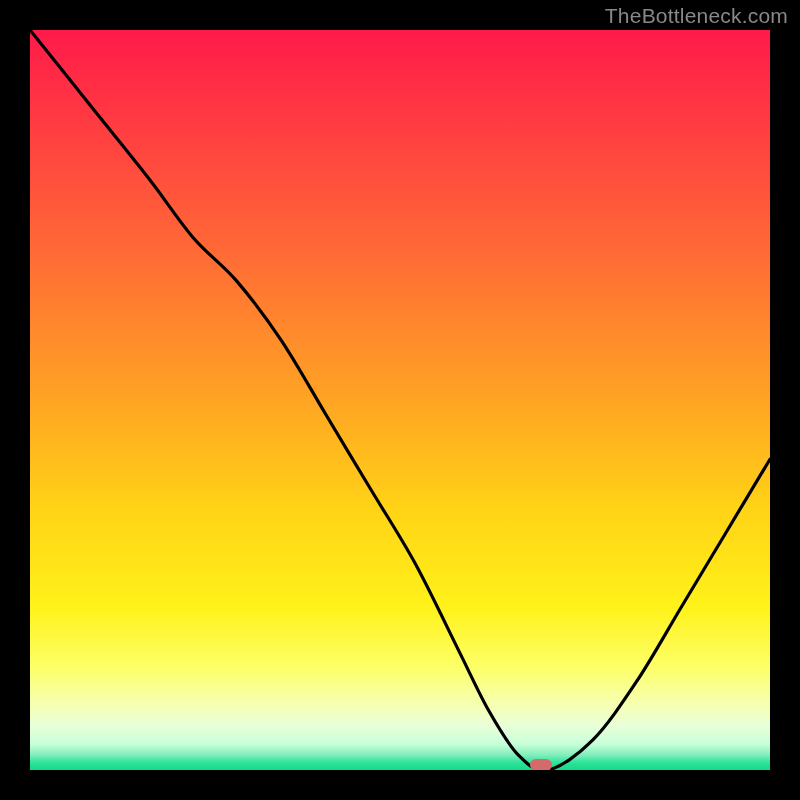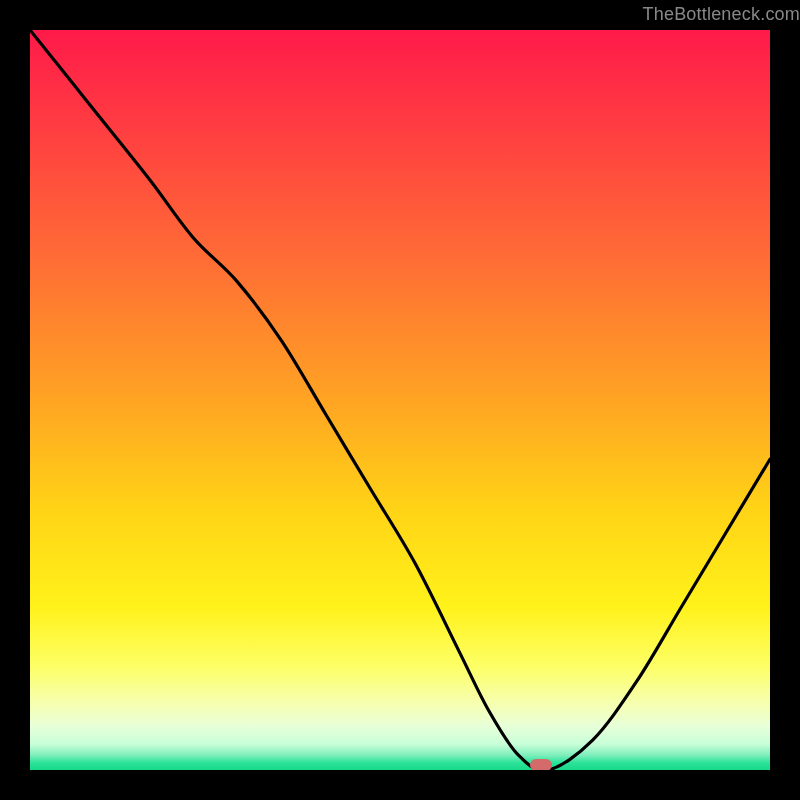--- a/index.html
+++ b/index.html
@@ -13,23 +13,23 @@
   }
   .frame {
     position: relative;
     width: 800px;
     height: 800px;
     background: #000;
   }
   .attribution {
     position: absolute;
     top: 4px;
-    right: 0;
+    right: 12px;
     color: #888;
-    font-size: 18px;
+    font-size: 21px;
     font-weight: 500;
     letter-spacing: 0.2px;
     z-index: 10;
   }
   .plot-area {
     position: absolute;
     left: 30px;
     top: 30px;
     width: 740px;
     height: 740px;

